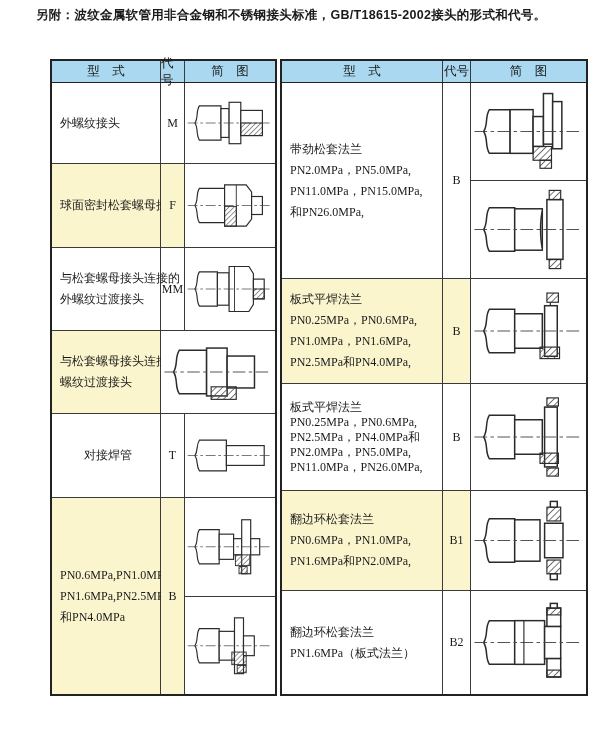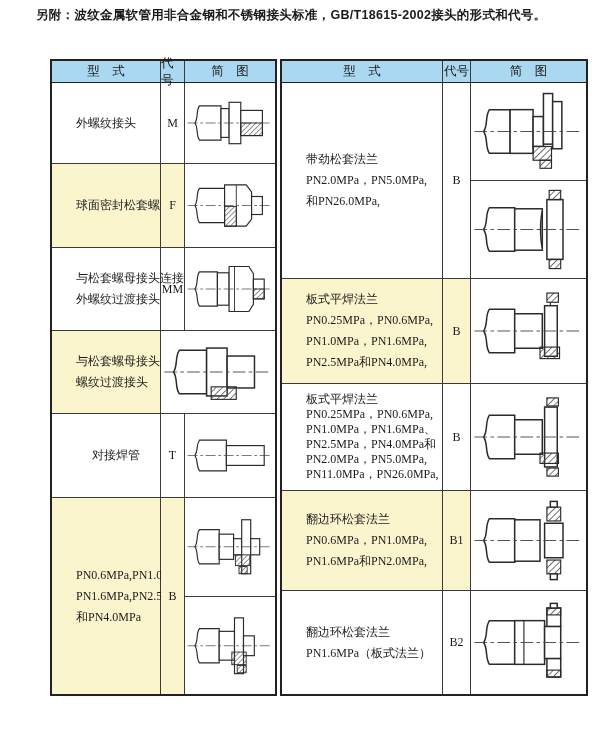--- a/index.html
+++ b/index.html
@@ -12,21 +12,21 @@
   .half.left{width:227px;margin-right:3px;}
   .half.right{width:308px;}
   .hrow{display:flex;height:22px;background:var(--hdr,#a9d8f0);
         border-bottom:1.5px solid #222;box-sizing:border-box;}
   .hcell{display:flex;align-items:center;justify-content:center;font-size:12.5px;
          box-sizing:border-box;border-right:1px solid #3a3a3a;}
   .hcell:last-child{border-right:none;}
   .trow{display:flex;box-sizing:border-box;border-bottom:1px solid #3a3a3a;}
   .trow:last-child{border-bottom:none;}
   .c-type{box-sizing:border-box;border-right:1px solid #3a3a3a;display:flex;
-          flex-direction:column;justify-content:center;padding:4px 4px 4px 24px;
+          flex-direction:column;justify-content:center;padding:4px 4px 4px 8px;
           font-family:"Liberation Serif",serif;font-size:12px;}
   .c-code{box-sizing:border-box;border-right:1px solid #3a3a3a;display:flex;
           align-items:center;justify-content:center;
           font-family:"Liberation Serif",serif;font-size:12px;}
   .c-diag{box-sizing:border-box;flex:1;display:flex;flex-direction:column;background:#fff;}
   .left .c-type{width:109px;}  .left .c-code{width:24px;}
   .right .c-type{width:161px;} .right .c-code{width:28px;}
   .hl .c-type,.hl .c-code{background:var(--hl,#faf5cd);}
   .dwrap{flex:1;display:flex;align-items:center;justify-content:center;overflow:hidden;}
   .dwrap + .dwrap{border-top:1px solid #3a3a3a;}
@@ -182,20 +182,21 @@
       <div class="hrow">
         <div class="hcell" style="width:161px">型　式</div>
         <div class="hcell" style="width:28px">代号</div>
         <div class="hcell" style="flex:1">简　图</div>
       </div>
       <div id="right-body">
           <div class="trow" style="height: 196px;">
             <div class="c-type">
               <div class="tline" style="line-height: 21px;">带劲松套法兰</div>
               <div class="tline" style="line-height: 21px;">PN2.0MPa，PN5.0MPa,</div>
+              <div class="tline" style="line-height: 21px;">PN11.0MPa，PN15.0MPa,</div>
               <div class="tline" style="line-height: 21px;">和PN26.0MPa,</div>
             </div>
             <div class="c-code">B</div>
             <div class="c-diag">
               <div class="dwrap">
                 <svg viewBox="0 0 100 70" preserveAspectRatio="xMidYMid meet" style="width:100%;height:100%">
                   <path d="M34 16 L16 16 C12 22 15 29 11 35 C15 41 12 48 16 54 L34 54 Z" fill="#fff" stroke="#2b2b2b" stroke-width="1.3"></path>
                   <rect x="34" y="16" width="20" height="38" fill="#fff" stroke="#2b2b2b" stroke-width="1.3"></rect>
                   <rect x="54" y="22" width="9" height="26" fill="#fff" stroke="#2b2b2b" stroke-width="1.3"></rect>
                   <rect x="63" y="2" width="8" height="44" fill="#fff" stroke="#2b2b2b" stroke-width="1.3"></rect>
@@ -237,21 +238,20 @@
                   <rect x="60" y="49" width="17" height="10" fill="url(#hatchp)" stroke="#2b2b2b" stroke-width="1"></rect>
                   <line x1="3" y1="35" x2="97" y2="35" stroke="#444" stroke-width="0.8" stroke-dasharray="11 3 3 3"></line>
                 </svg>
               </div>
             </div>
           </div>
           <div class="trow" style="height: 107px;">
             <div class="c-type">
               <div class="tline" style="line-height: 15px;">板式平焊法兰</div>
               <div class="tline" style="line-height: 15px;">PN0.25MPa，PN0.6MPa,</div>
-              <div class="tline" style="line-height: 15px;">PN1.0MPa，PN1.6MPa、</div>
               <div class="tline" style="line-height: 15px;">PN2.5MPa，PN4.0MPa和</div>
               <div class="tline" style="line-height: 15px;">PN2.0MPa，PN5.0MPa,</div>
               <div class="tline" style="line-height: 15px;">PN11.0MPa，PN26.0MPa,</div>
             </div>
             <div class="c-code">B</div>
             <div class="c-diag">
               <div class="dwrap">
                 <svg viewBox="0 0 100 70" preserveAspectRatio="xMidYMid meet" style="width:100%;height:100%">
                   <path d="M38 16 L16 16 C12 22 15 29 11 35 C15 41 12 48 16 54 L38 54 Z" fill="#fff" stroke="#2b2b2b" stroke-width="1.3"></path>
                   <rect x="38" y="20" width="24" height="30" fill="#fff" stroke="#2b2b2b" stroke-width="1.3"></rect>

